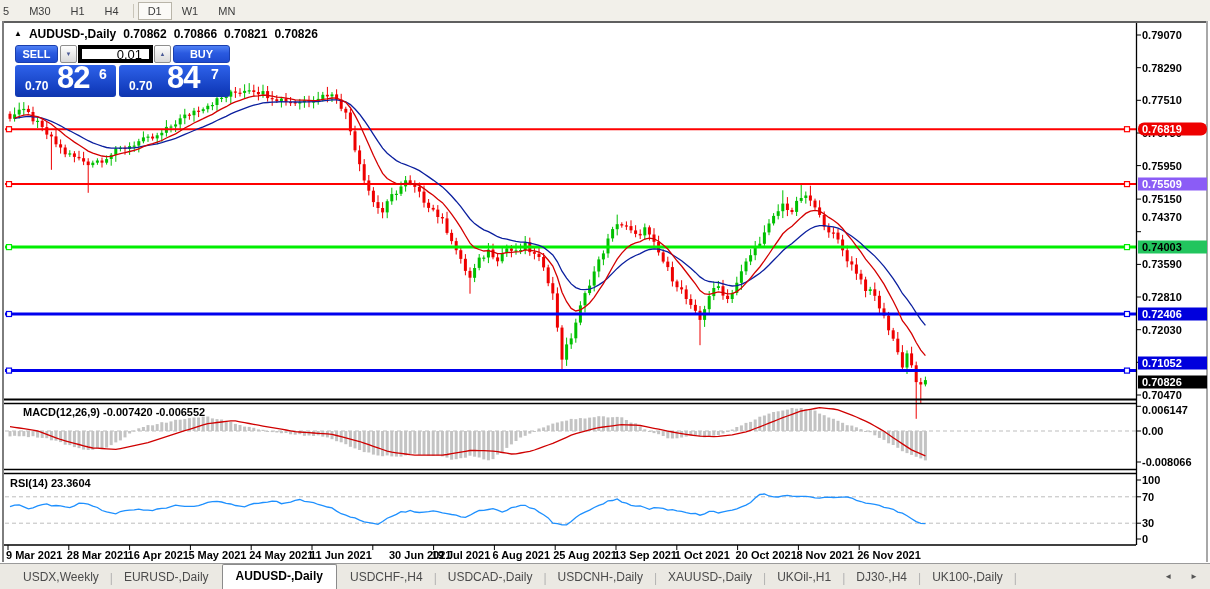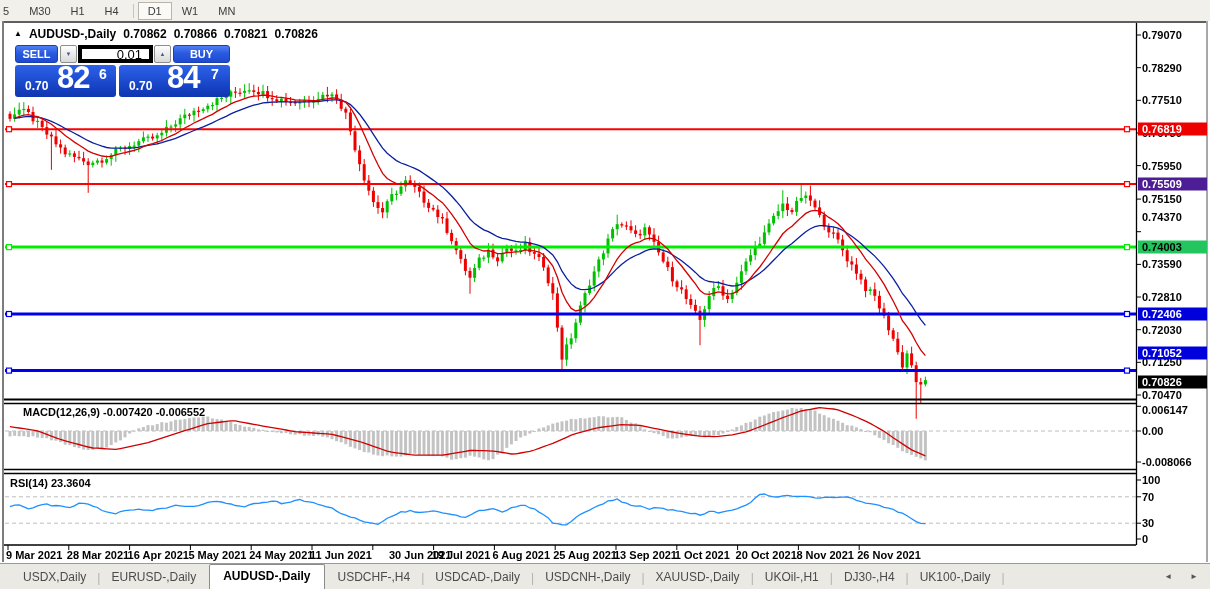--- a/index.html
+++ b/index.html
@@ -842,25 +842,25 @@
       <div class="ax-label" style="top: 100.302px;">0.77510</div>
       <div class="ax-label" style="top: 132.953px;">0.76730</div>
       <div class="ax-label" style="top: 165.605px;">0.75950</div>
       <div class="ax-label" style="top: 199.093px;">0.75150</div>
       <div class="ax-label" style="top: 217px;">0.74370</div>
       <div class="ax-label" style="top: 264.395px;">0.73590</div>
       <div class="ax-label" style="top: 297.047px;">0.72810</div>
       <div class="ax-label" style="top: 329.698px;">0.72030</div>
       <div class="ax-label" style="top: 362.349px;">0.71250</div>
       <div class="ax-label" style="top: 395px;">0.70470</div>
-      <div class="ax-badge" style="top: 129.228px; background: rgb(238, 0, 0); color: rgb(255, 255, 255);">0.76819</div>
-      <div class="ax-badge" style="top: 184.065px; background: #4c1d95; color: rgb(255, 255, 255);">0.75509</div>
+      <div class="ax-badge" style="top: 129.228px; background: rgb(238, 0, 0); color: rgb(255, 255, 255); border-radius: 6px;">0.76819</div>
+      <div class="ax-badge" style="top: 184.065px; background: #8b5cf6; color: rgb(255, 255, 255);">0.75509</div>
       <div class="ax-badge" style="top: 247.107px; background: #22c55e; color: rgb(0, 0, 0);">0.74003</div>
       <div class="ax-badge" style="top: 313.958px; background: rgb(0, 0, 221); color: rgb(255, 255, 255);">0.72406</div>
-      <div class="ax-badge" style="top: 353px; background: rgb(0, 0, 221); color: rgb(255, 255, 255);">0.71052</div>
+      <div class="ax-badge" style="top: 363px; background: rgb(0, 0, 221); color: rgb(255, 255, 255);">0.71052</div>
       <div class="ax-badge" style="top: 382.098px; background: rgb(0, 0, 0); color: rgb(255, 255, 255);">0.70826</div>
       <div class="ax-label" style="top: 410px;">0.006147</div>
       <div class="ax-label" style="top: 431px;">0.00</div>
       <div class="ax-label" style="top: 462px;">-0.008066</div>
       <div class="ax-label" style="top: 480px;">100</div>
       <div class="ax-label" style="top: 496.8px;">70</div>
       <div class="ax-label" style="top: 523.2px;">30</div>
       <div class="ax-label" style="top: 539px;">0</div>
       <div class="date-label" style="left: 6px;">9 Mar 2021</div>
       <div class="date-label" style="left: 66.8px;">28 Mar 2021</div>
@@ -874,21 +874,21 @@
       <div class="date-label" style="left: 553.2px;">25 Aug 2021</div>
       <div class="date-label" style="left: 614px;">13 Sep 2021</div>
       <div class="date-label" style="left: 674.8px;">1 Oct 2021</div>
       <div class="date-label" style="left: 735.6px;">20 Oct 2021</div>
       <div class="date-label" style="left: 796.4px;">8 Nov 2021</div>
       <div class="date-label" style="left: 857.2px;">26 Nov 2021</div>
     </div>
 
   <div id="tabbar-shadow"></div>
   <div id="tabbar">
-    <div class="tab">USDX,Daily</div>
+    <div class="tab">USDX,Weekly</div>
       <span class="tab-sep">|</span>
       <div class="tab">EURUSD-,Daily</div>
       <div class="tab active">AUDUSD-,Daily</div>
       <div class="tab">USDCHF-,H4</div>
       <span class="tab-sep">|</span>
       <div class="tab">USDCAD-,Daily</div>
       <span class="tab-sep">|</span>
       <div class="tab">USDCNH-,Daily</div>
       <span class="tab-sep">|</span>
       <div class="tab">XAUUSD-,Daily</div>

